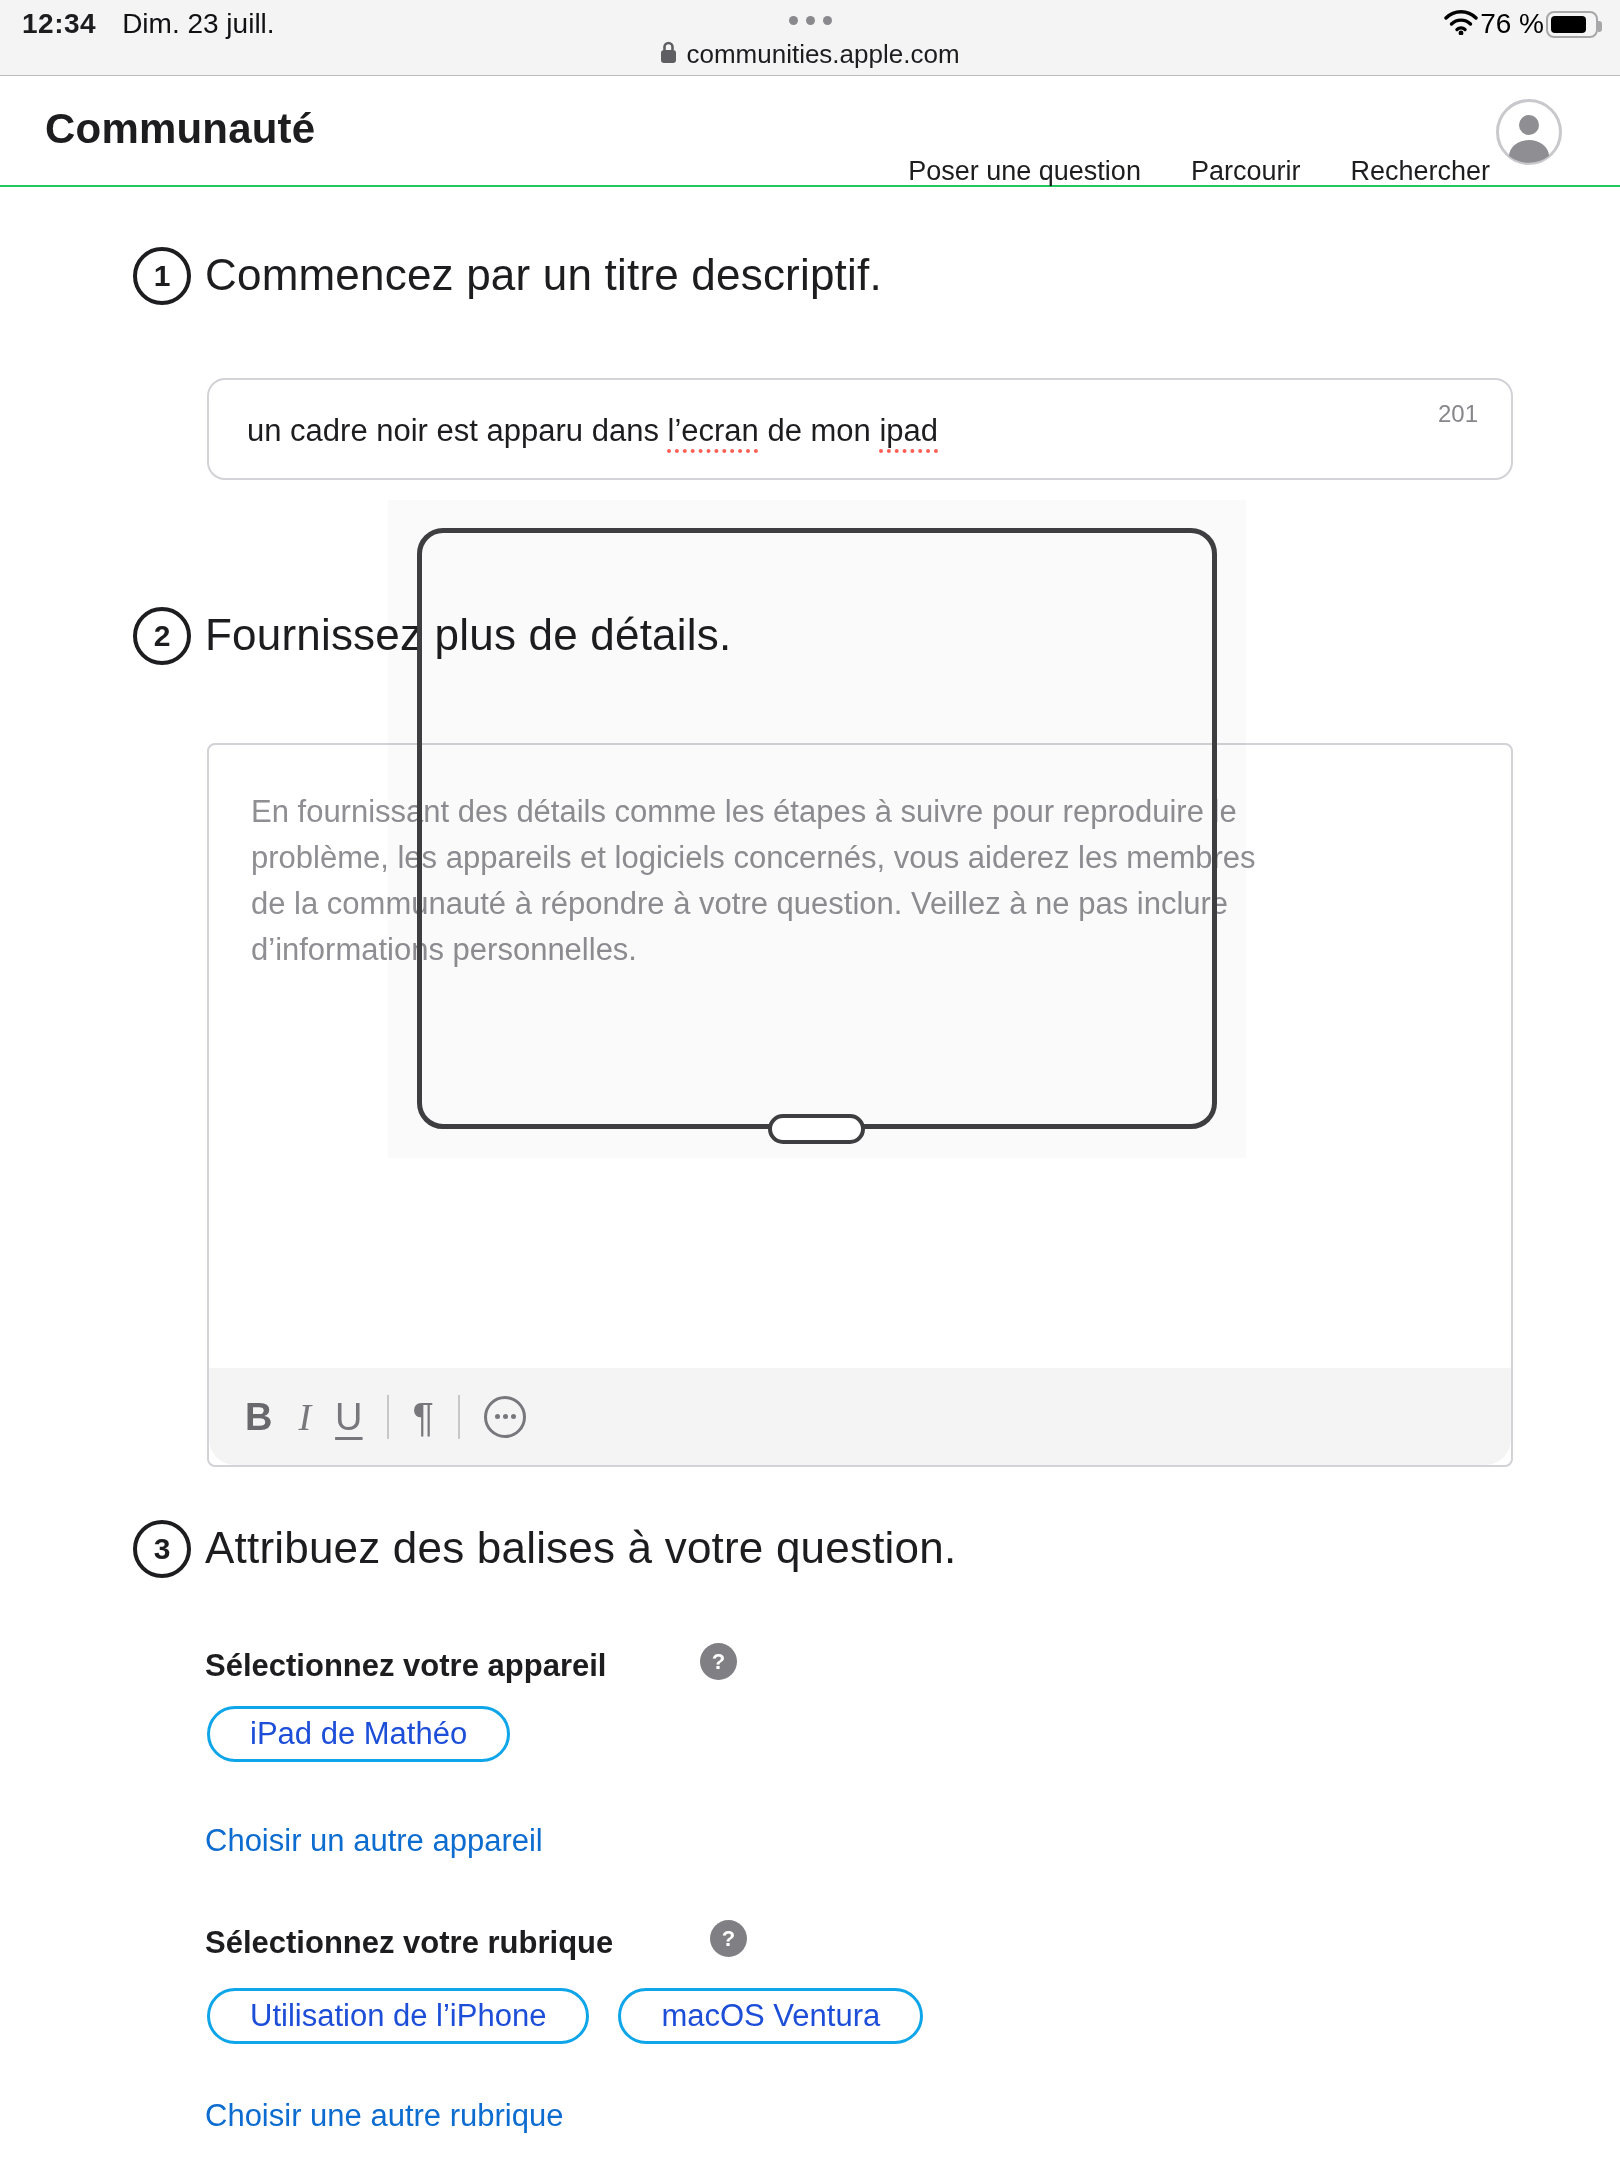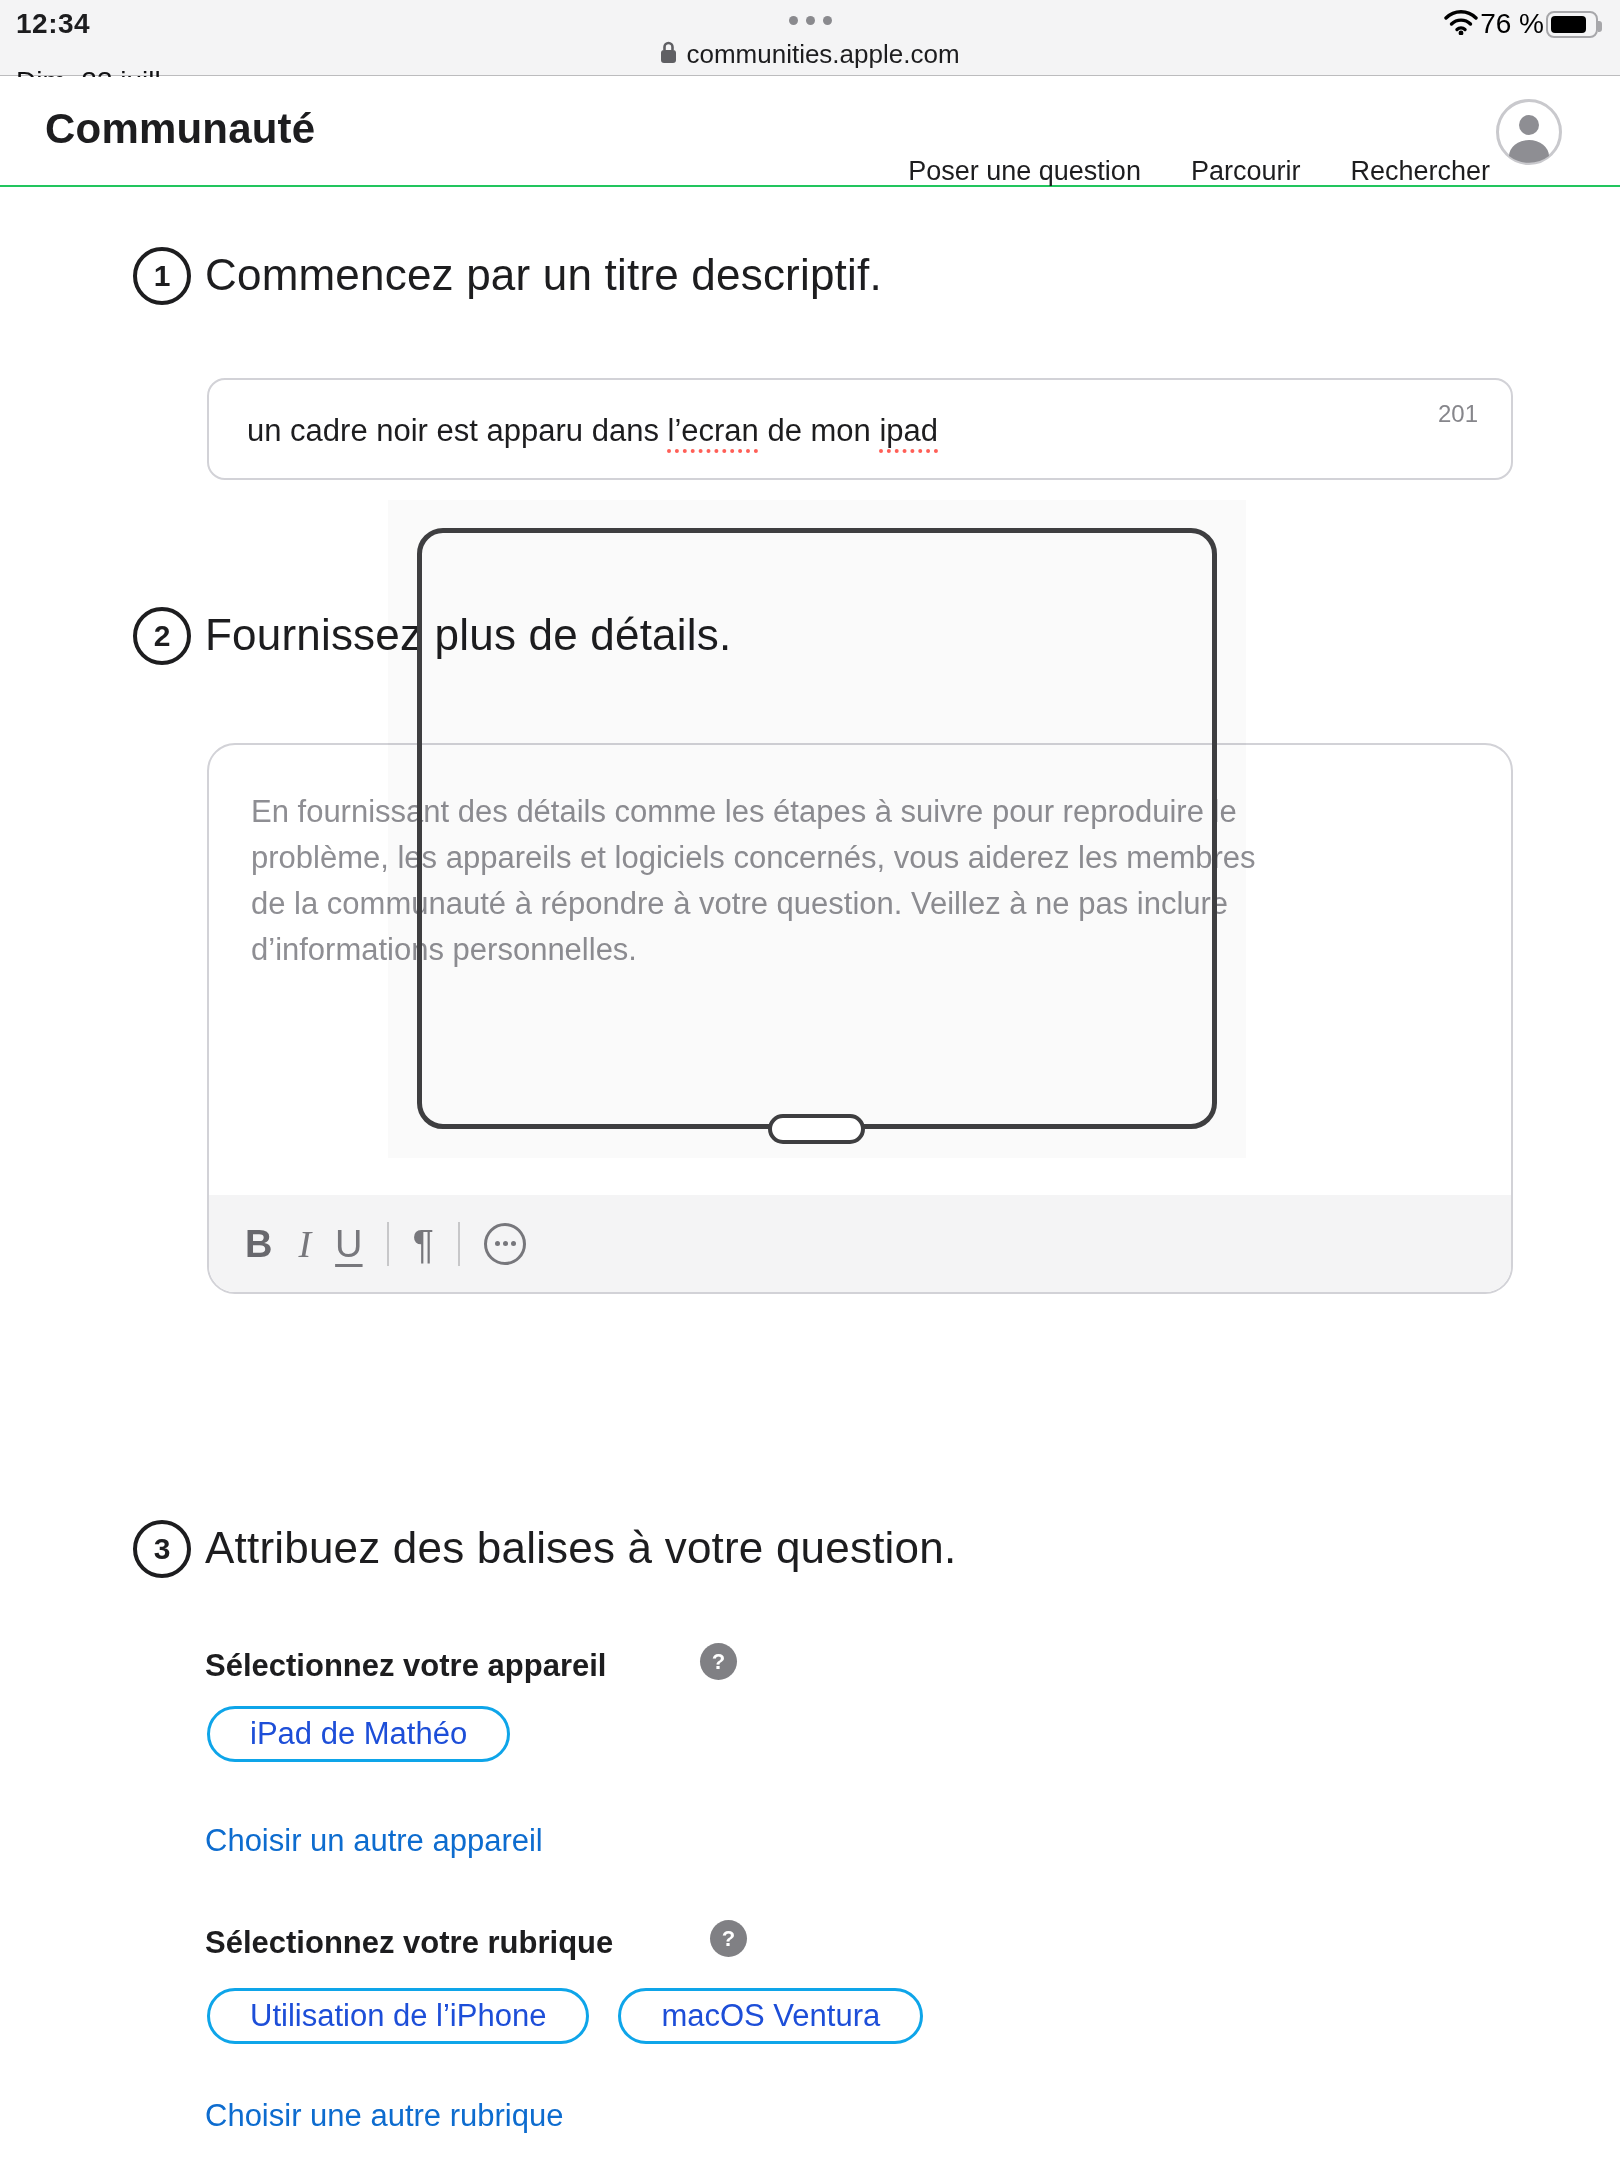--- a/index.html
+++ b/index.html
@@ -11,21 +11,21 @@
     position: relative;
     overflow: hidden;
   }
 
   
   .chrome {
     position: absolute; left: 0; top: 0; width: 1620px; height: 76px;
     background: #f4f4f5;
     border-bottom: 1px solid #bcbcbe;
   }
-  .status-left { position: absolute; left: 16px; top: 8px; display: flex; gap: 26px; align-items: baseline; flex-direction: column; }
+  .status-left { position: absolute; left: 22px; top: 8px; display: flex; gap: 26px; align-items: baseline; }
   .status-time { font-size: 28px; font-weight: 700; letter-spacing: .5px; }
   .status-date { font-size: 28px; font-weight: 400; color: #111113; }
   .mt-dots { position: absolute; left: 0; right: 0; top: 16px; display: flex; justify-content: center; gap: 8px; }
   .mt-dots i { width: 9px; height: 9px; border-radius: 50%; background: #8a8a8e; display: block; }
   .status-right { position: absolute; right: 22px; top: 8px; display: flex; align-items: center; gap: 2px; }
   .battery-pct { font-size: 28px; color: #000; }
   .battery { position: relative; width: 52px; height: 27px; border: 2px solid #a7a7aa; border-radius: 8px; }
   .battery .fill { position: absolute; left: 3px; top: 3px; bottom: 3px; width: 72%; background: #000; border-radius: 4px; }
   .battery .nub { position: absolute; right: -6px; top: 8px; width: 4px; height: 11px; background: #a7a7aa; border-radius: 0 3px 3px 0; }
   .url-row {
@@ -63,22 +63,22 @@
   }
   .misspelled {
     text-decoration: underline dotted #ff5f57;
     text-decoration-thickness: 4px;
     text-underline-offset: 8px;
   }
   .char-count { position: absolute; right: 33px; top: 20px; font-size: 24px; color: #86868b; }
 
   
   .details-box {
-    position: absolute; left: 207px; top: 743px; width: 1306px; height: 551px;
-    border: 2px solid #d2d2d7; border-radius: 28px; background: #fff;
+    position: absolute; left: 207px; top: 743px; width: 1306px; height: 724px;
+    border: 2px solid #d2d2d7; border-radius: 8px; background: #fff;
   }
   .details-placeholder {
     position: absolute; left: 42px; top: 44px; right: 40px;
     font-size: 31px; line-height: 46px; color: #8e8e93;
   }
   .details-toolbar {
     position: absolute; left: 0; right: 0; bottom: 0; height: 97px;
     background: #f4f4f5; border-radius: 0 0 26px 26px;
     display: flex; align-items: center; padding-left: 36px; gap: 24px;
   }

